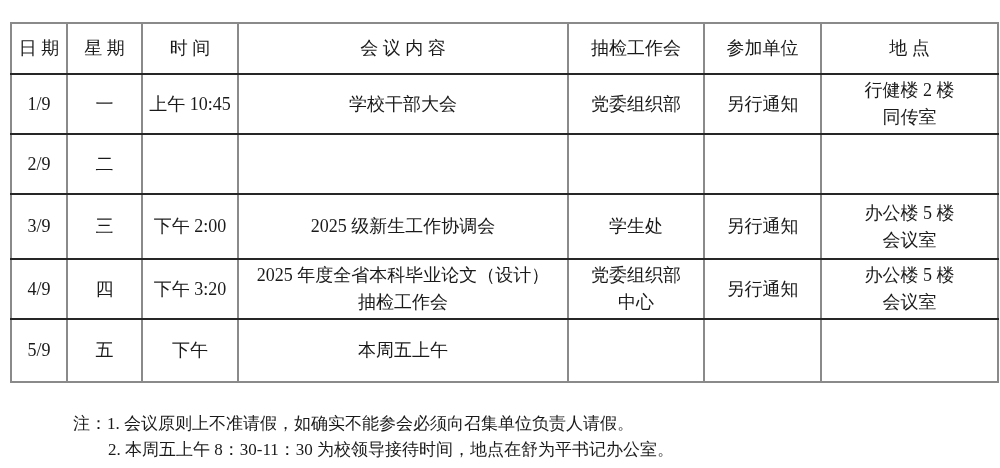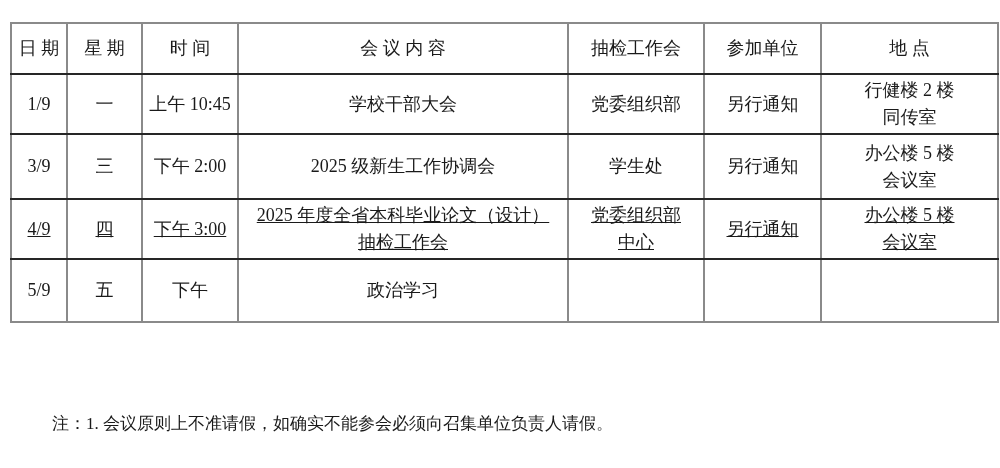--- a/index.html
+++ b/index.html
@@ -50,25 +50,25 @@
     border-top-color: #8a8a8a;
   }
   table.schedule tbody tr:last-child td {
     border-bottom-color: #8a8a8a;
     border-radius: 9px;
   }
   tr.r-header { height: 51px; }
   tr.r-1 { height: 53px; }
   tr.r-2 { height: 60px; }
   tr.r-3 { height: 65px; border-radius: 13px; }
-  tr.r-4 { height: 54px; text-decoration: underline; }
+  tr.r-4 { height: 54px; }
   tr.r-5 { height: 63px; }
   .notes {
     position: absolute;
-    left: 52px;
+    left: 73px;
     top: 411px;
     font-size: 17px;
     line-height: 26px;
     color: #1a1a1a;
     white-space: nowrap;
   }
   .note-line-2 {
     padding-left: 35px;
   }
 </style>
@@ -102,51 +102,61 @@
       <tr class="r-1">
         <td>1/9</td>
         <td>一</td>
         <td>上午 10:45</td>
         <td>学校干部大会</td>
         <td>党委组织部</td>
         <td>另行通知</td>
         <td>行健楼 2 楼
 同传室</td>
       </tr>
+      <tr class="r-2">
+        <td>2/9</td>
+        <td>二</td>
+        <td></td>
+        <td></td>
+        <td></td>
+        <td></td>
+        <td></td>
+      </tr>
       <tr class="r-3">
         <td>3/9</td>
         <td>三</td>
         <td>下午 2:00</td>
         <td>2025 级新生工作协调会</td>
         <td>学生处</td>
         <td>另行通知</td>
         <td>办公楼 5 楼
 会议室</td>
       </tr>
       <tr class="r-4">
         <td>4/9</td>
         <td>四</td>
-        <td>下午 3:00</td>
+        <td>下午 3:20</td>
         <td>2025 年度全省本科毕业论文（设计）
 抽检工作会</td>
         <td>党委组织部
 中心</td>
         <td>另行通知</td>
         <td>办公楼 5 楼
 会议室</td>
       </tr>
       <tr class="r-5">
         <td>5/9</td>
         <td>五</td>
         <td>下午</td>
-        <td>政治学习</td>
+        <td>本周五上午</td>
         <td></td>
         <td></td>
         <td></td>
       </tr>
     </tbody>
   </table>
 
   <div class="notes">
     <div class="note-line-1">注：1. 会议原则上不准请假，如确实不能参会必须向召集单位负责人请假。</div>
+    <div class="note-line-2">2. 本周五上午 8：30-11：30 为校领导接待时间，地点在舒为平书记办公室。</div>
   </div>
 
 </div>
 
 </body></html>

